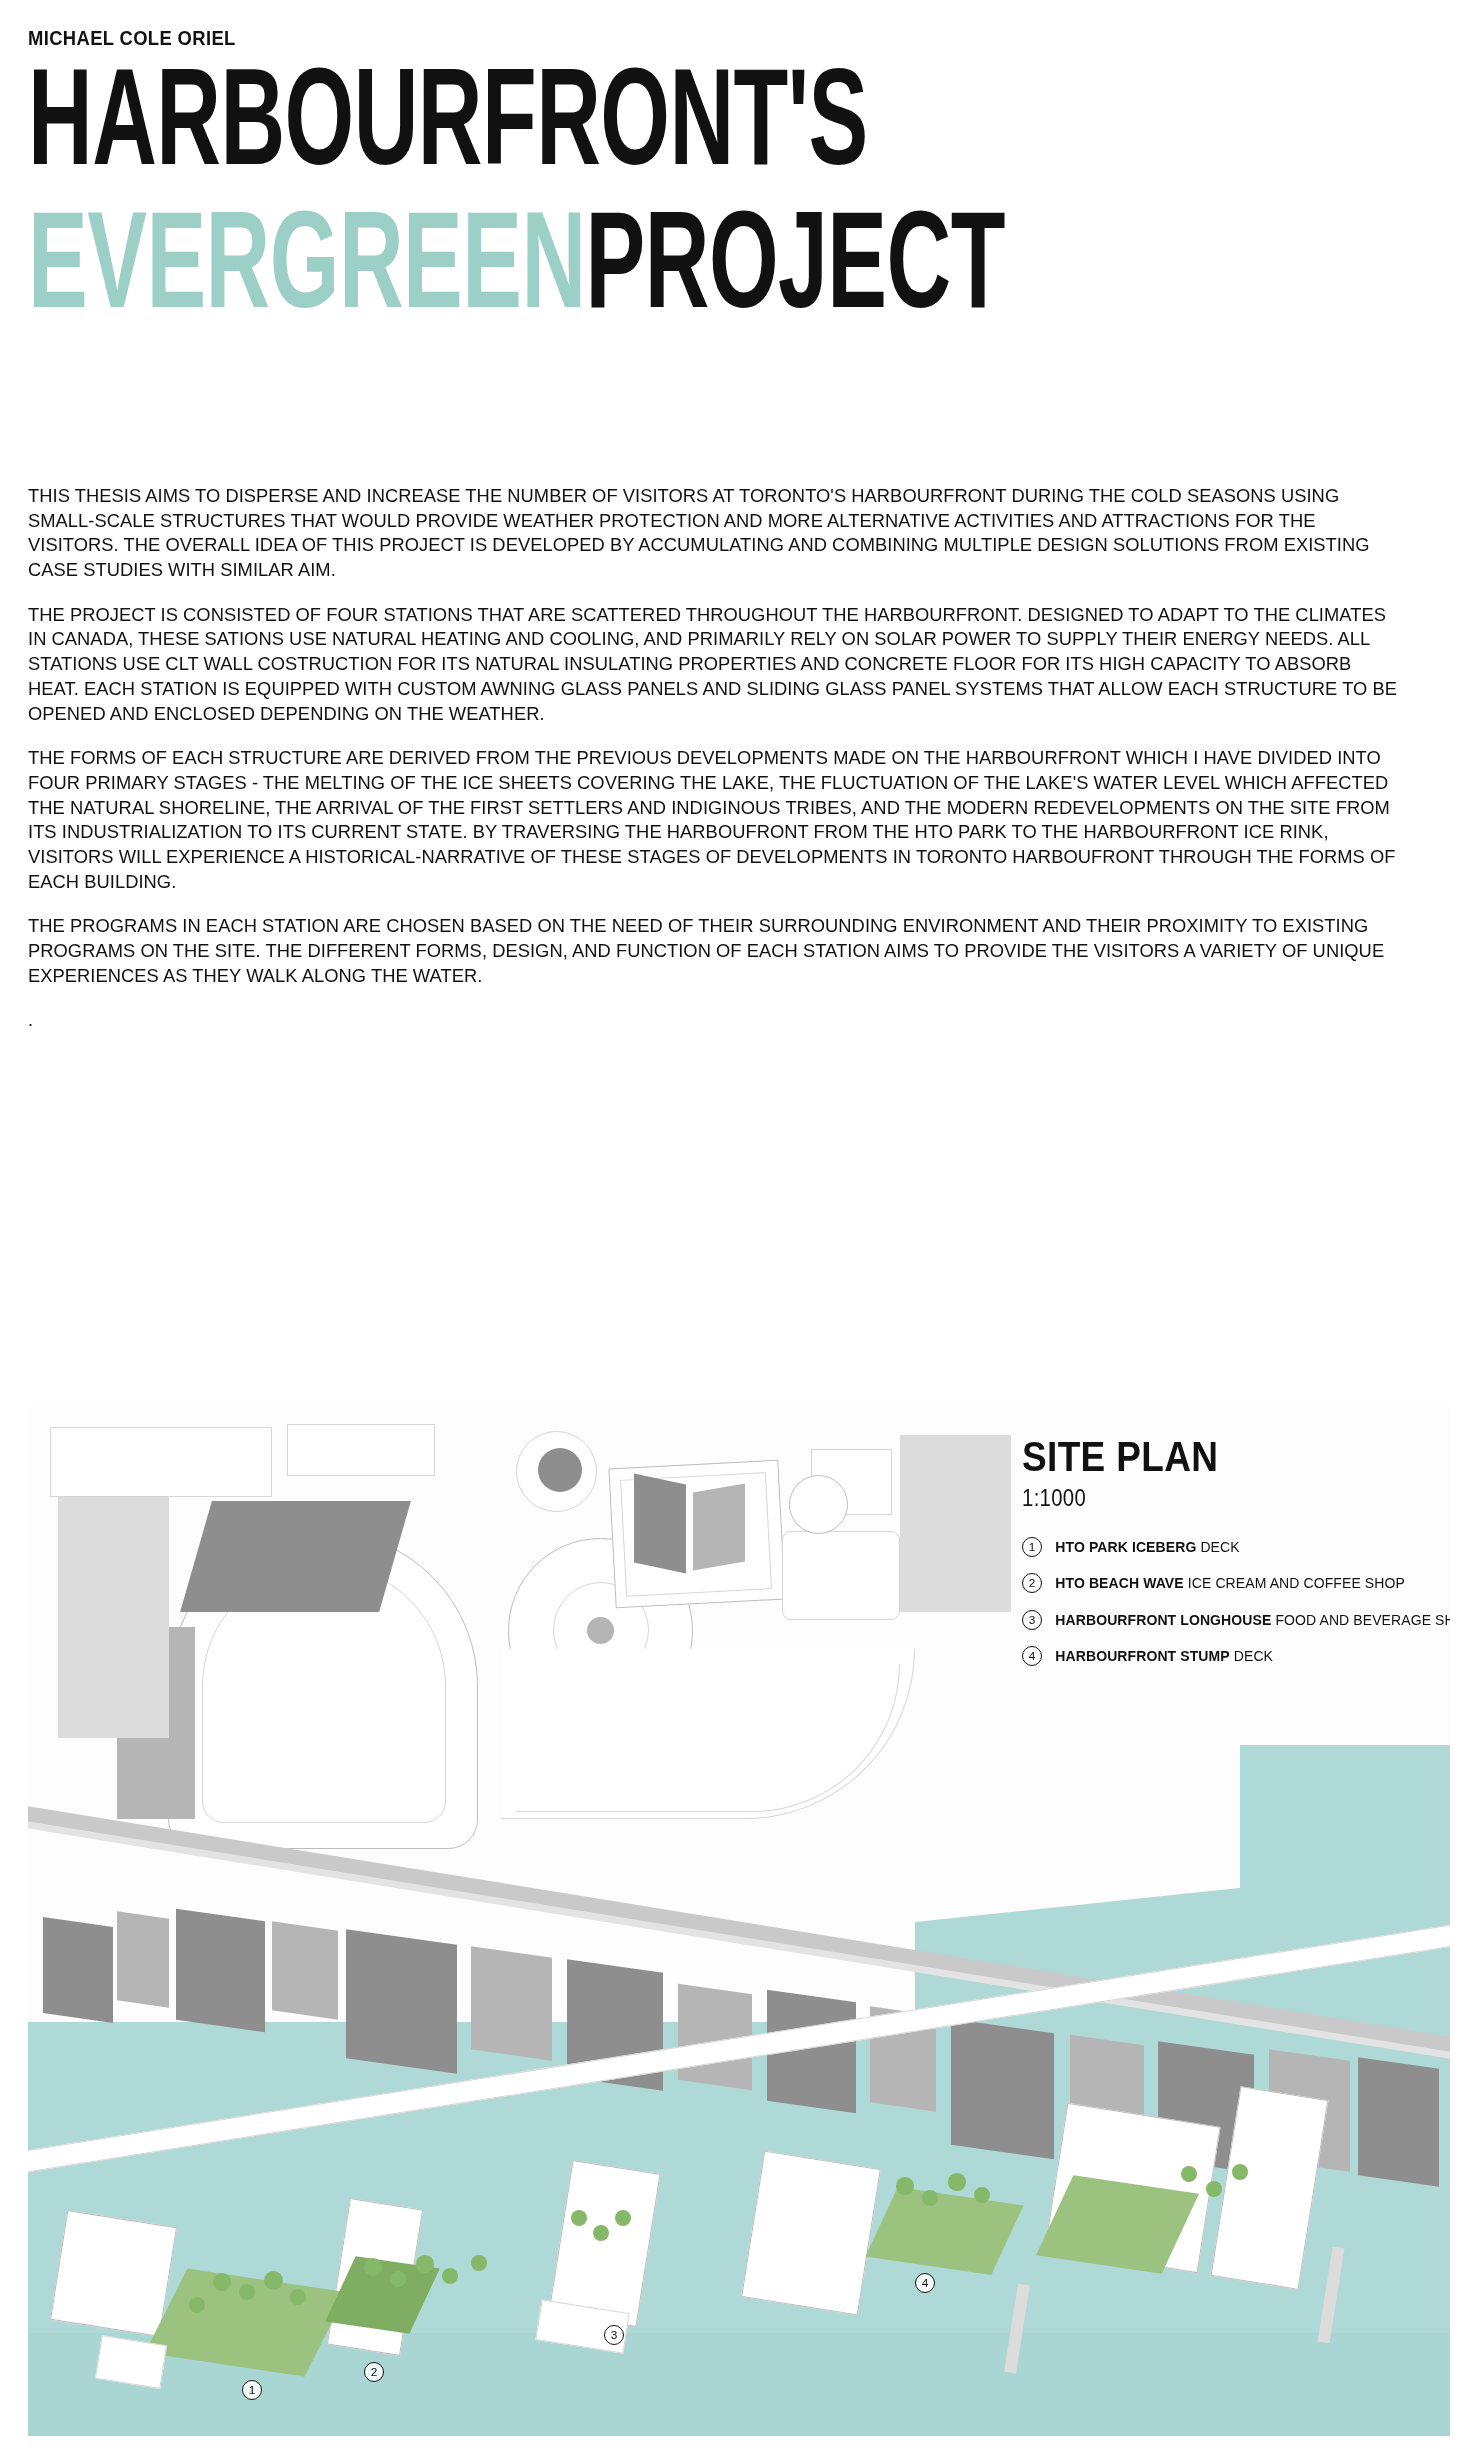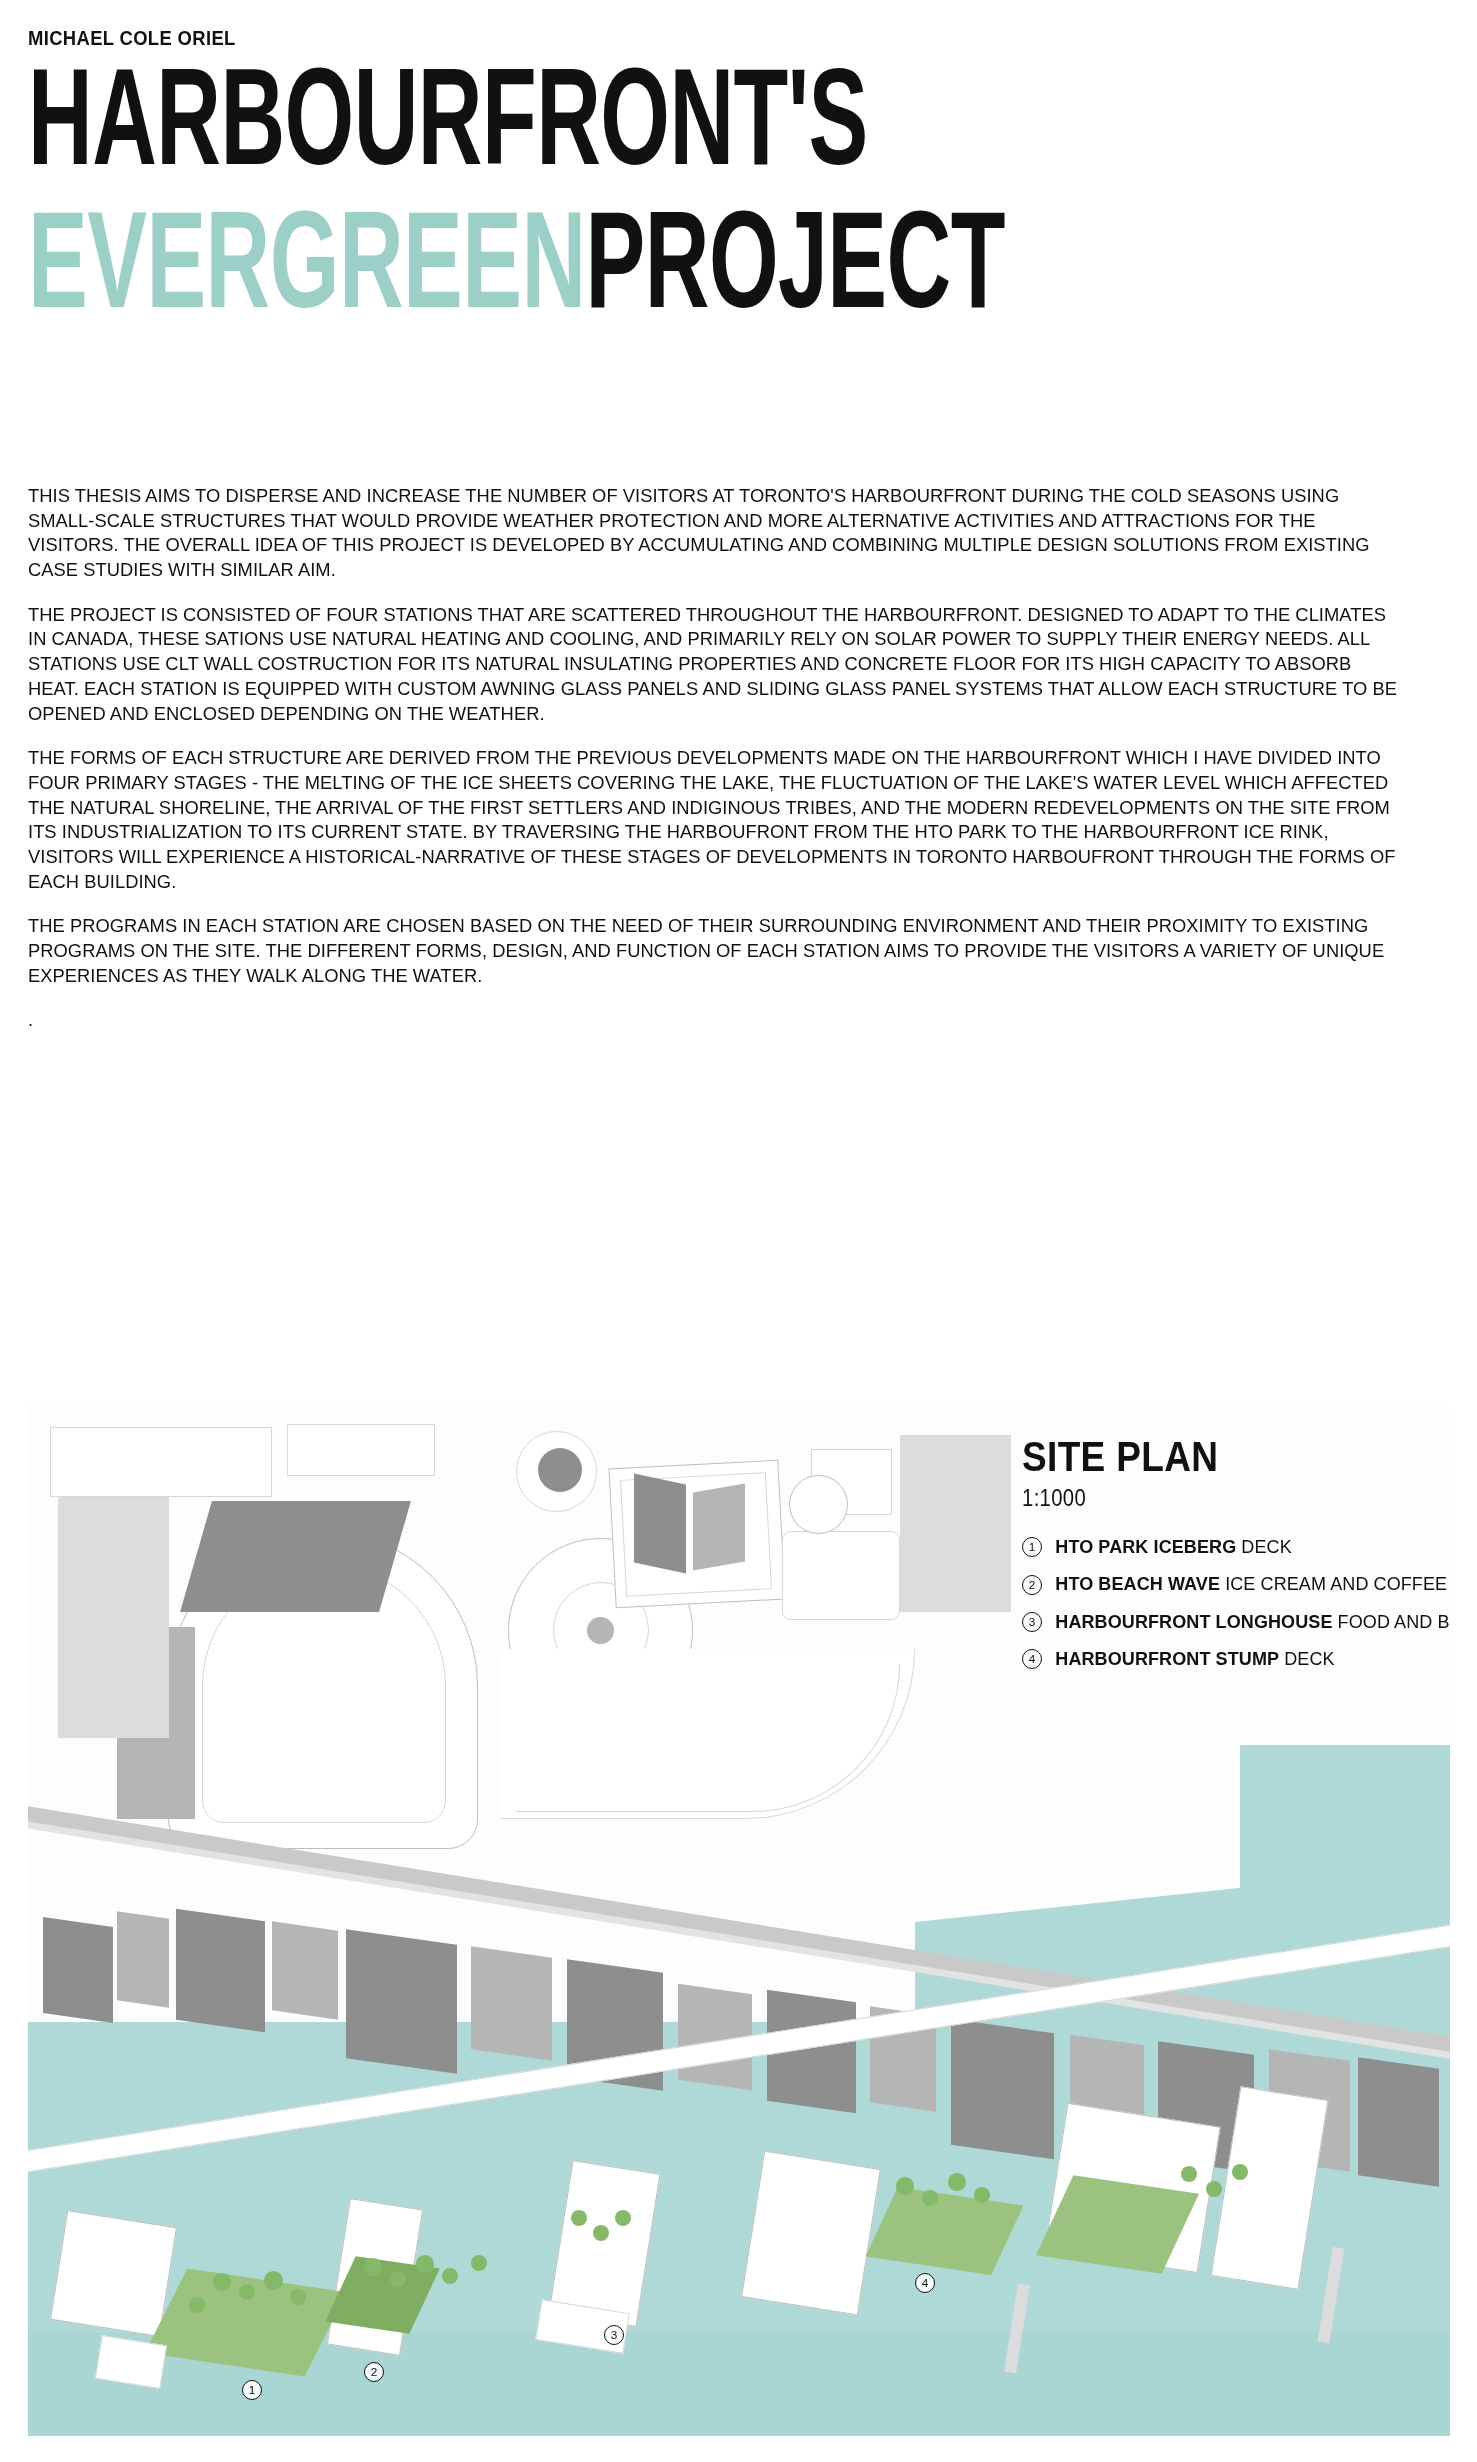--- a/index.html
+++ b/index.html
@@ -205,21 +205,21 @@
     border-radius: 50%;
     display: flex; align-items: center; justify-content: center;
     font-family: "Liberation Sans Narrow", "Liberation Sans", sans-serif;
     font-size: 11.8px;
     color: #111;
     margin-right: 13.3px;
     flex: 0 0 auto;
   }
   .legend-text {
     font-family: "Liberation Sans Narrow", "Liberation Sans", sans-serif;
-    font-size: 18px;
+    font-size: 14px;
     text-transform: uppercase;
     color: #111;
     letter-spacing: 0.1px;
     white-space: nowrap;
   }
   .legend-text b { font-weight: bold; }
 
   
   .marker {
     position: absolute;

